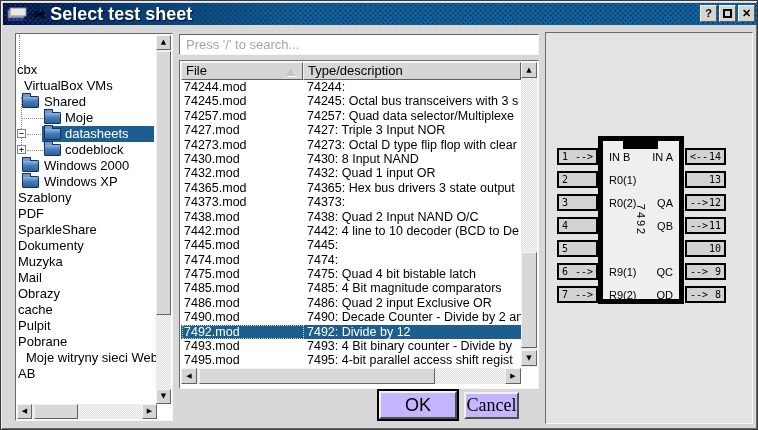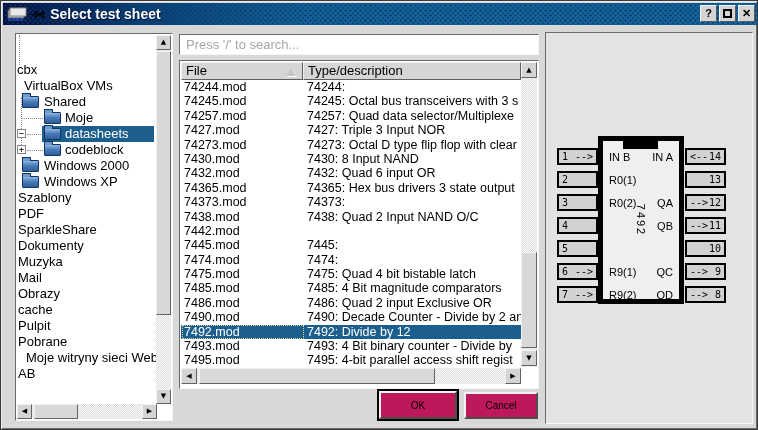--- a/index.html
+++ b/index.html
@@ -14,21 +14,21 @@
   .titlebar{
     position:absolute;left:2px;top:2px;width:754px;height:22px;
     background:
       radial-gradient(circle,rgba(8,62,104,.9) 1px,transparent 1.4px),
       radial-gradient(circle,rgba(8,62,104,.9) 1px,transparent 1.4px),
       linear-gradient(90deg,#03033a 0%,#0b3f77 18%,#1467a3 40%,#1569a5 100%);
     background-size:5px 5px,5px 5px,100% 100%;
     background-position:0 0,2.5px 2.5px,0 0;
     display:flex;align-items:center;
   }
-  .title-text{color:#fff;font-size:14px;font-weight:bold;margin-left:6px;white-space:nowrap;text-shadow:1px 1px 1px #00113a;}
+  .title-text{color:#fff;font-size:18px;font-weight:bold;margin-left:6px;white-space:nowrap;text-shadow:1px 1px 1px #00113a;}
   .win-icon{width:24px;height:16px;margin-left:4px;flex:0 0 auto;}
   .pin-glyph{color:#000;font-weight:bold;font-size:11px;margin-left:-2px;letter-spacing:-1px;background:transparent;}
   .tb-buttons{position:absolute;right:2px;top:2px;display:flex;gap:2px;}
   .tbtn{
     width:17px;height:17px;background:#d4d4d4;
     border:1px solid;border-color:#f4f4f4 #5a5a5a #5a5a5a #f4f4f4;
     display:flex;align-items:center;justify-content:center;
     font-size:11px;font-weight:bold;color:#000;line-height:1;
   }
   .max-glyph{width:9px;height:9px;border:2px solid #000;}
@@ -81,21 +81,21 @@
   .chip-notch{position:absolute;left:77px;top:103px;width:35px;height:13px;background:#000;}
   .chip-name{position:absolute;left:50%;top:50%;transform:translate(-50%,-50%);
              writing-mode:vertical-rl;font-size:11px;letter-spacing:2px;color:#000;}
   .pin{position:absolute;width:41px;height:17px;background:#d2d2d2;border:2px solid #000;
        display:flex;justify-content:space-between;align-items:center;padding:0 3px;
        font-family:"DejaVu Sans Mono",monospace;font-size:10px;line-height:1;}
   .chip-label{position:absolute;font-size:11px;color:#000;white-space:nowrap;}
   .lab-l{left:6px;}
   .lab-r{right:6px;}
   
-  .btn{position:absolute;background:#be185d;text-align:center;font-size:10px;color:#000;
+  .btn{position:absolute;background:#c4b5fd;text-align:center;font-size:18px;color:#000;
        border:2px solid;border-color:#f2f2f2 #4f4f4f #4f4f4f #f2f2f2;
        display:flex;align-items:center;justify-content:center;}
   .btn.default{box-shadow:0 0 0 2px #000;}
 </style>
 </head>
 <body>
 
 <div class="win">
 
   <div class="titlebar">
@@ -243,36 +243,37 @@
       <div class="lrow">
           <span class="c1">74273.mod</span>
           <span class="c2">74273: Octal D type flip flop with clear</span>
         </div>
       <div class="lrow">
           <span class="c1">7430.mod</span>
           <span class="c2">7430: 8 Input NAND</span>
         </div>
       <div class="lrow">
           <span class="c1">7432.mod</span>
-          <span class="c2">7432: Quad 6 input OR</span>
+          <span class="c2">7432: Quad 1 input OR</span>
         </div>
       <div class="lrow">
           <span class="c1">74365.mod</span>
           <span class="c2">74365: Hex bus drivers 3 state output</span>
         </div>
       <div class="lrow">
           <span class="c1">74373.mod</span>
           <span class="c2">74373:</span>
         </div>
       <div class="lrow">
           <span class="c1">7438.mod</span>
           <span class="c2">7438: Quad 2 Input NAND O/C</span>
         </div>
       <div class="lrow">
           <span class="c1">7442.mod</span>
+          <span class="c2">7442: 4 line to 10 decoder (BCD to De</span>
         </div>
       <div class="lrow">
           <span class="c1">7445.mod</span>
           <span class="c2">7445:</span>
         </div>
       <div class="lrow">
           <span class="c1">7474.mod</span>
           <span class="c2">7474:</span>
         </div>
       <div class="lrow">
@@ -387,15 +388,15 @@
         <span>--&gt;</span>
         <span>9</span>
       </div>
     <div class="pin" style="left:139px;top:253px;">
         <span>--&gt;</span>
         <span>8</span>
       </div>
   </div>
 
   <div class="btn default" style="left:378px;top:390px;width:78px;height:28px;">OK</div>
-  <div class="btn" style="left:463px;top:391px;width:74px;height:27px;">Cancel</div>
+  <div class="btn" style="left:463px;top:391px;width:55px;height:27px;font-family:Liberation Serif, serif;">Cancel</div>
 
 </div>
 
 </body></html>

